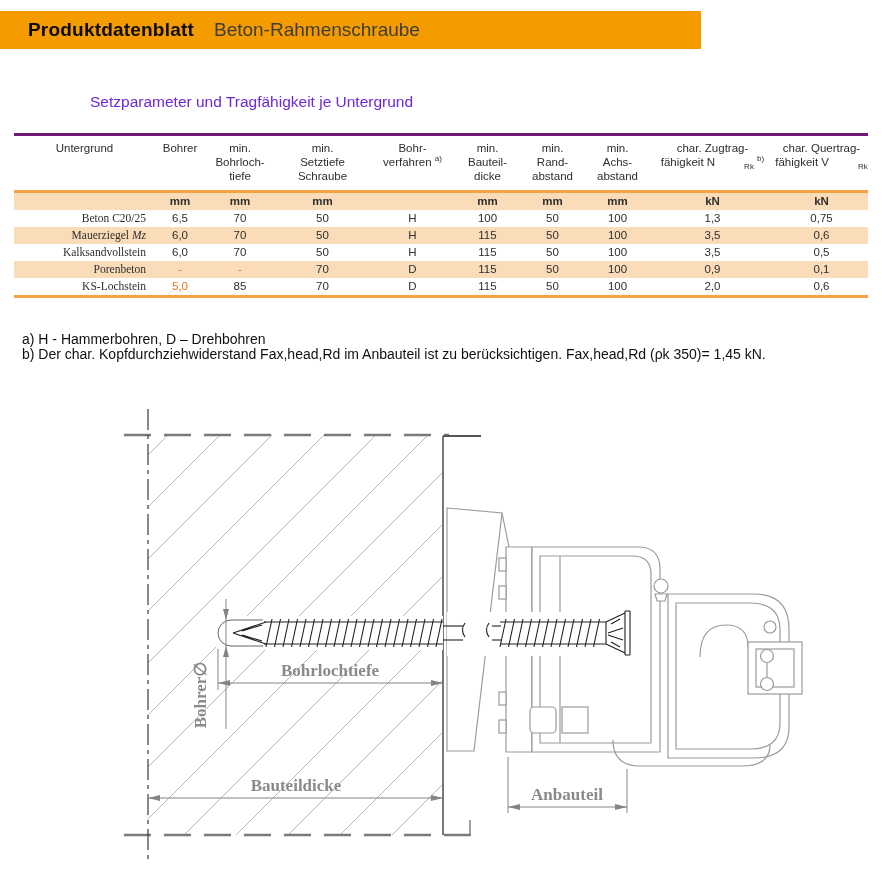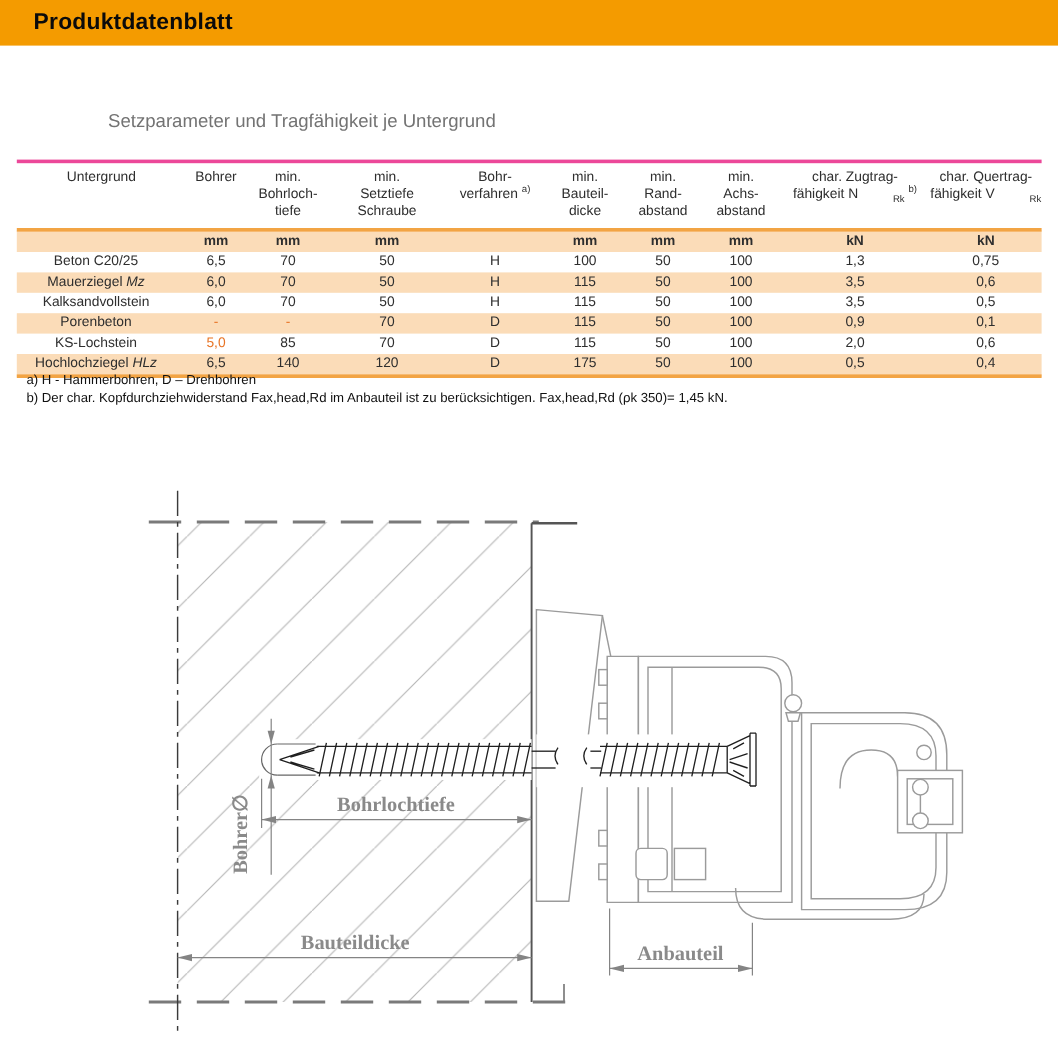--- a/index.html
+++ b/index.html
@@ -1,65 +1,66 @@
 <!DOCTYPE html>
 <html><head>
 <meta charset="utf-8">
 <style>
   * { margin:0; padding:0; box-sizing:border-box; }
   html,body { width:882px; height:873px; background:#ffffff; overflow:hidden;
               font-family:"Liberation Sans", sans-serif; }
   .page { position:relative; width:882px; height:873px; }
 
   
-  .banner { position:absolute; left:0; top:0; width:882px; height:38px;
+  .banner { position:absolute; left:0; top:11px; width:701px; height:38px;
             background:#F49B00; display:flex; align-items:center; }
   .banner .title { font-size:19px; font-weight:bold; color:#0b0b0b; margin-left:28px; letter-spacing:.2px; }
   .banner .subtitle { font-size:19px; font-weight:normal; color:#3d3d33; margin-left:20px; }
 
   
-  .section-title { position:absolute; left:90px; top:93px; font-size:15.5px; color:#737373; }
+  .section-title { position:absolute; left:90px; top:93px; font-size:15.5px; color:#6d28d9; }
 
   
   .tablewrap { position:absolute; left:14px; top:133px; width:854px; }
   table { width:854px; border-collapse:collapse; table-layout:fixed;
-          border-top:3px solid #ec4899; border-bottom:3px solid #F2A444; }
+          border-top:3px solid #701a75; border-bottom:3px solid #F2A444; }
   thead tr { border-bottom:3px solid #F2A444; }
   th { font-weight:normal; font-size:11.5px; color:#2e2e2e; text-align:center;
        vertical-align:top; padding:5px 0 7px 0; line-height:14px; }
   .pre { white-space:pre-line; }
   td { font-size:11.5px; color:#2e2e2e; text-align:center; height:17px; padding:0; line-height:17px; }
-  td.c-name { text-align:center; padding-right:9px; }
+  td.c-name { text-align:right; padding-right:9px;font-family:Liberation Serif, serif; }
   tr.peach { background:#FBDCB8; }
   tr.units td { font-weight:bold; }
   sup { font-size:8px; vertical-align:super; line-height:0; }
   sub { font-size:8px; vertical-align:sub; line-height:0;margin-left:29px; }
   td .accent, td.accent { color:#E87425; }
   em { font-style:italic; }
 
   
-  .footnotes { position:absolute; left:22px; top:310px; font-size:11px; color:#101010; line-height:15px; }
+  .footnotes { position:absolute; left:22px; top:332px; font-size:14px; color:#101010; line-height:15px; }
 
   
   .drawing { position:absolute; left:0; top:395px; }
   .dim-label { font-family:"Liberation Serif", serif; font-weight:bold; font-size:17px; fill:#8a8a8a; }
   .frame { stroke:#9b9b9b; stroke-width:1.2; fill:#ffffff; }
   .frame-n { stroke:#9b9b9b; stroke-width:1.2; fill:none; }
   .screw { stroke:#1f1f1f; stroke-width:1.1; fill:none; }
   .hole { stroke:#666666; stroke-width:1; fill:none; }
   .dim { stroke:#848484; stroke-width:1; fill:none; }
   .dim-arrow { fill:#848484; stroke:none; }
 </style>
 </head>
 <body>
 
 <div class="page">
 
   <div class="banner">
     <span class="title">Produktdatenblatt</span>
+    <span class="subtitle">Beton-Rahmenschraube</span>
   </div>
 
   <div class="section-title">Setzparameter und Tragfähigkeit je Untergrund</div>
 
   <div class="tablewrap">
     <table>
       <colgroup>
         <col style="width:141px">
           <col style="width:50px">
           <col style="width:70px">
@@ -161,32 +162,20 @@
           <td class="c-name"><span>KS-Lochstein</span><em></em></td>
           <td class="accent">5,0</td>
           <td>85</td>
           <td>70</td>
           <td>D</td>
           <td>115</td>
           <td>50</td>
           <td>100</td>
           <td>2,0</td>
           <td>0,6</td>
-        </tr>
-        <tr class="peach">
-          <td class="c-name"><span>Hochlochziegel </span><em>HLz</em></td>
-          <td>6,5</td>
-          <td>140</td>
-          <td>120</td>
-          <td>D</td>
-          <td>175</td>
-          <td>50</td>
-          <td>100</td>
-          <td>0,5</td>
-          <td>0,4</td>
         </tr>
       </tbody>
     </table>
   </div>
 
   <div class="footnotes">
     <div>a) H - Hammerbohren, D – Drehbohren</div>
     <div>b) Der char. Kopfdurchziehwiderstand Fax,head,Rd im Anbauteil ist zu berücksichtigen. Fax,head,Rd (ρk 350)= 1,45 kN.</div>
   </div>
 

